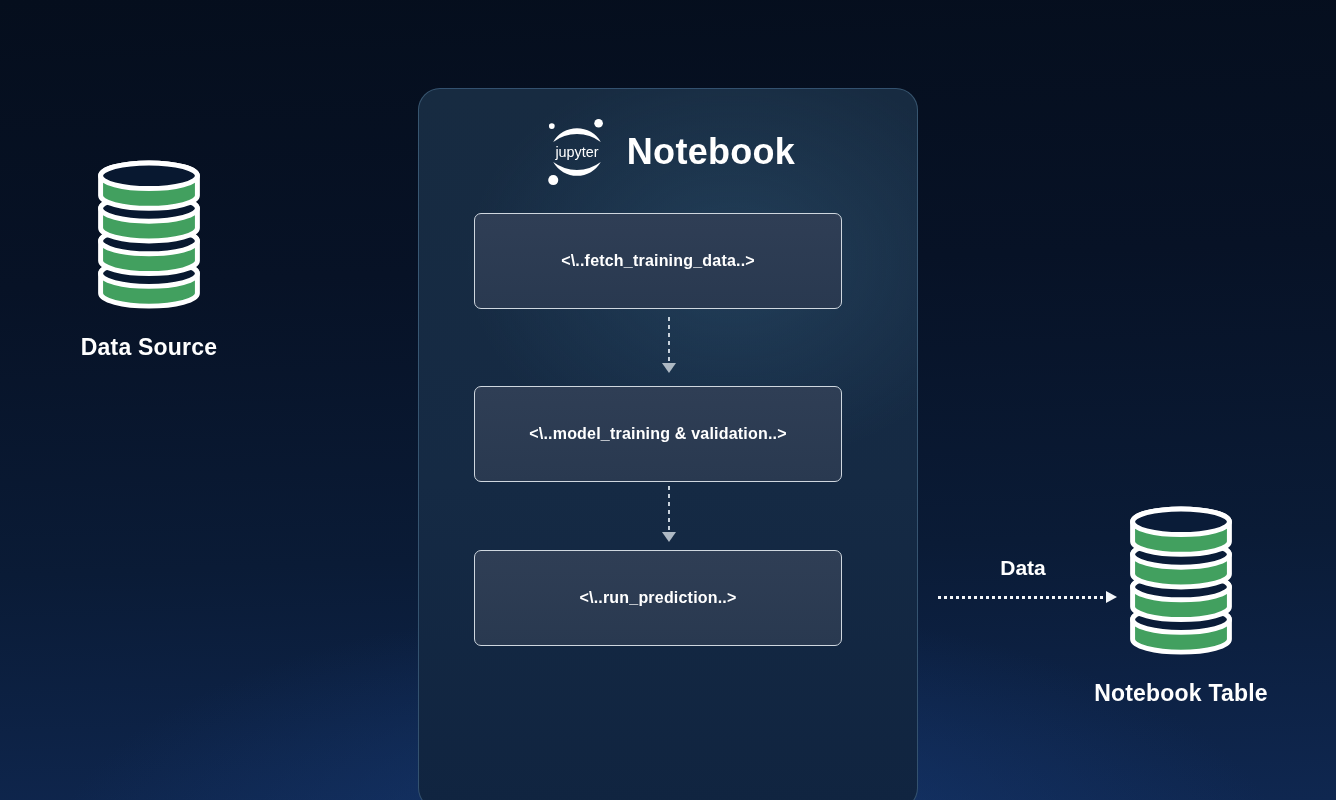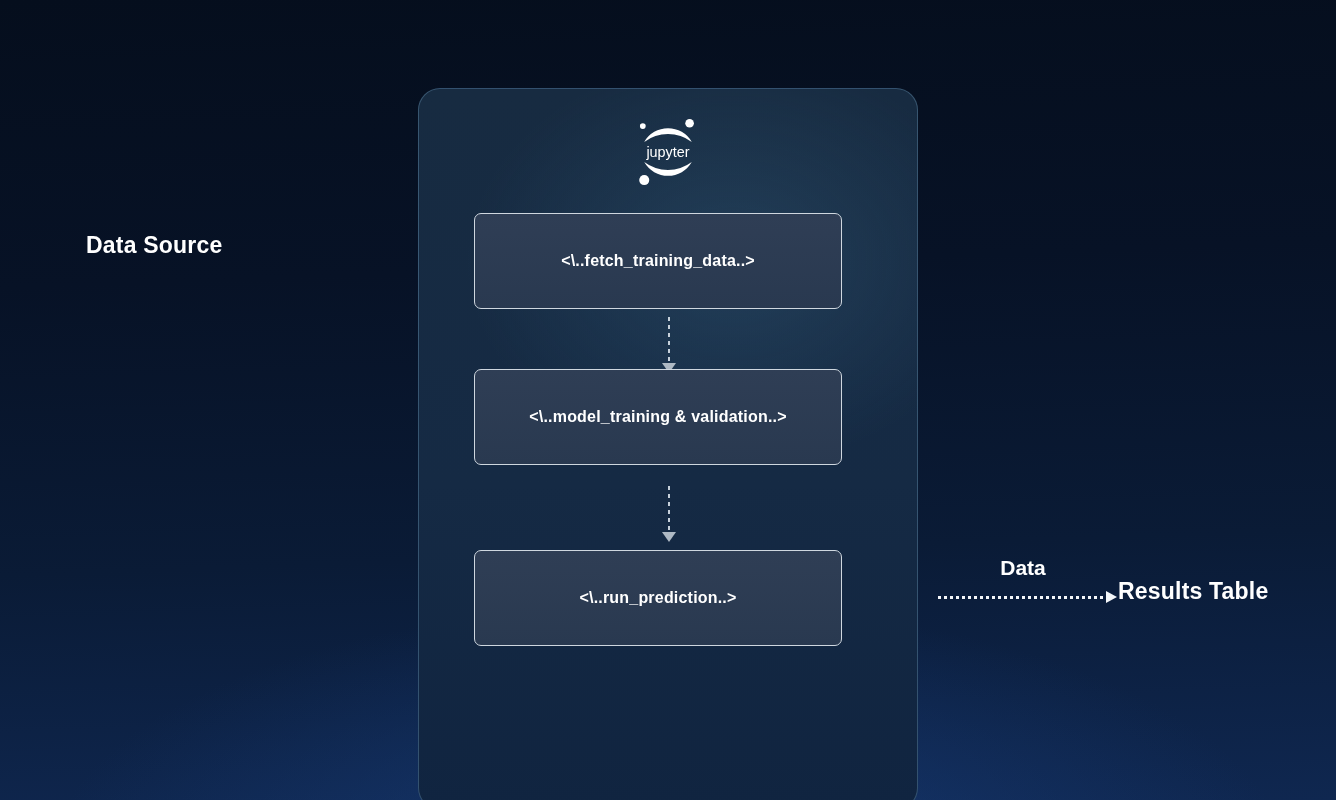--- a/index.html
+++ b/index.html
@@ -4,21 +4,21 @@
 <style>
   html,body{margin:0;padding:0;background:#050e1d;}
   .canvas{
     position:relative;width:1336px;height:800px;overflow:hidden;
     font-family:"Liberation Sans",sans-serif;color:#fff;
     background:
       radial-gradient(1000px 420px at 50% 108%, rgba(23,58,116,.85) 0%, rgba(23,58,116,0) 62%),
       linear-gradient(178deg,#050e1d 0%,#071226 34%,#0a1b36 68%,#0f2750 100%);
   }
   .abs{position:absolute;}
-  .node{display:flex;flex-direction:row;align-items:center;}
+  .node{display:flex;flex-direction:column;align-items:center;}
   .node-label{font-weight:bold;font-size:23px;letter-spacing:.2px;margin-top:18px;white-space:nowrap;}
 
   
   .h-edge{display:flex;flex-direction:column;align-items:center;}
   .h-edge-label{font-weight:bold;font-size:21px;margin-bottom:16px;white-space:nowrap;}
   .h-line{position:relative;width:100%;height:3px;
     background:repeating-linear-gradient(90deg,#f4f7fa 0 3px,transparent 3px 6px);
     background-position:0 0;background-size:auto 3px;}
   .h-line .head{position:absolute;right:-9px;top:-5px;width:0;height:0;
     border-left:11px solid #f4f7fa;border-top:6.5px solid transparent;border-bottom:6.5px solid transparent;}
@@ -80,32 +80,33 @@
       <svg width="72" height="72" viewBox="0 0 100 100">
         <g fill="#ffffff">
           <path d="M 17 36 A 38 38 0 0 1 83 36 A 55 55 0 0 0 17 36 Z"></path>
           <path d="M 17 64 A 38 38 0 0 0 83 64 A 55 55 0 0 1 17 64 Z"></path>
           <circle cx="15" cy="14" r="4"></circle>
           <circle cx="80" cy="10" r="6"></circle>
           <circle cx="17" cy="89" r="7"></circle>
           <text x="50" y="57" text-anchor="middle" font-size="20" font-family="Liberation Sans, sans-serif">jupyter</text>
         </g>
       </svg>
+      <div class="panel-title">Notebook</div>
     </div>
 
     <div class="cell" style="top:124px;">
       <div class="cell-code">&lt;\..fetch_training_data..&gt;</div>
     </div>
 
     <div class="abs v-edge" style="left:243px;top:228px;">
       <div class="v-line"></div>
       <div class="v-head"></div>
     </div>
 
-    <div class="cell" style="top:280px;">
+    <div class="cell" style="top:297px;">
       <div class="cell-code">&lt;\..model_training &amp; validation..&gt;</div>
     </div>
 
     <div class="abs v-edge" style="left:243px;top:397px;">
       <div class="v-line"></div>
       <div class="v-head"></div>
     </div>
 
     <div class="cell" style="top:461px;">
       <div class="cell-code">&lt;\..run_prediction..&gt;</div>
@@ -125,16 +126,16 @@
         <path d="M 11 119 A 49 13 0 0 1 109 119 L 109 139 A 49 13 0 0 1 11 139 Z"></path>
         <ellipse cx="60" cy="119" rx="49" ry="13" fill="#0a1c38"></ellipse>
         <path d="M 11 86 A 49 13 0 0 1 109 86 L 109 106 A 49 13 0 0 1 11 106 Z"></path>
         <ellipse cx="60" cy="86" rx="49" ry="13" fill="#0a1c38"></ellipse>
         <path d="M 11 53 A 49 13 0 0 1 109 53 L 109 73 A 49 13 0 0 1 11 73 Z"></path>
         <ellipse cx="60" cy="53" rx="49" ry="13" fill="#0a1c38"></ellipse>
         <path d="M 11 20 A 49 13 0 0 1 109 20 L 109 40 A 49 13 0 0 1 11 40 Z"></path>
         <ellipse cx="60" cy="20" rx="49" ry="13" fill="#0a1c38"></ellipse>
       </g>
     </svg>
-    <div class="node-label">Results Table</div>
+    <div class="node-label">Notebook Table</div>
   </div>
 
 </div>
 
 </body></html>

